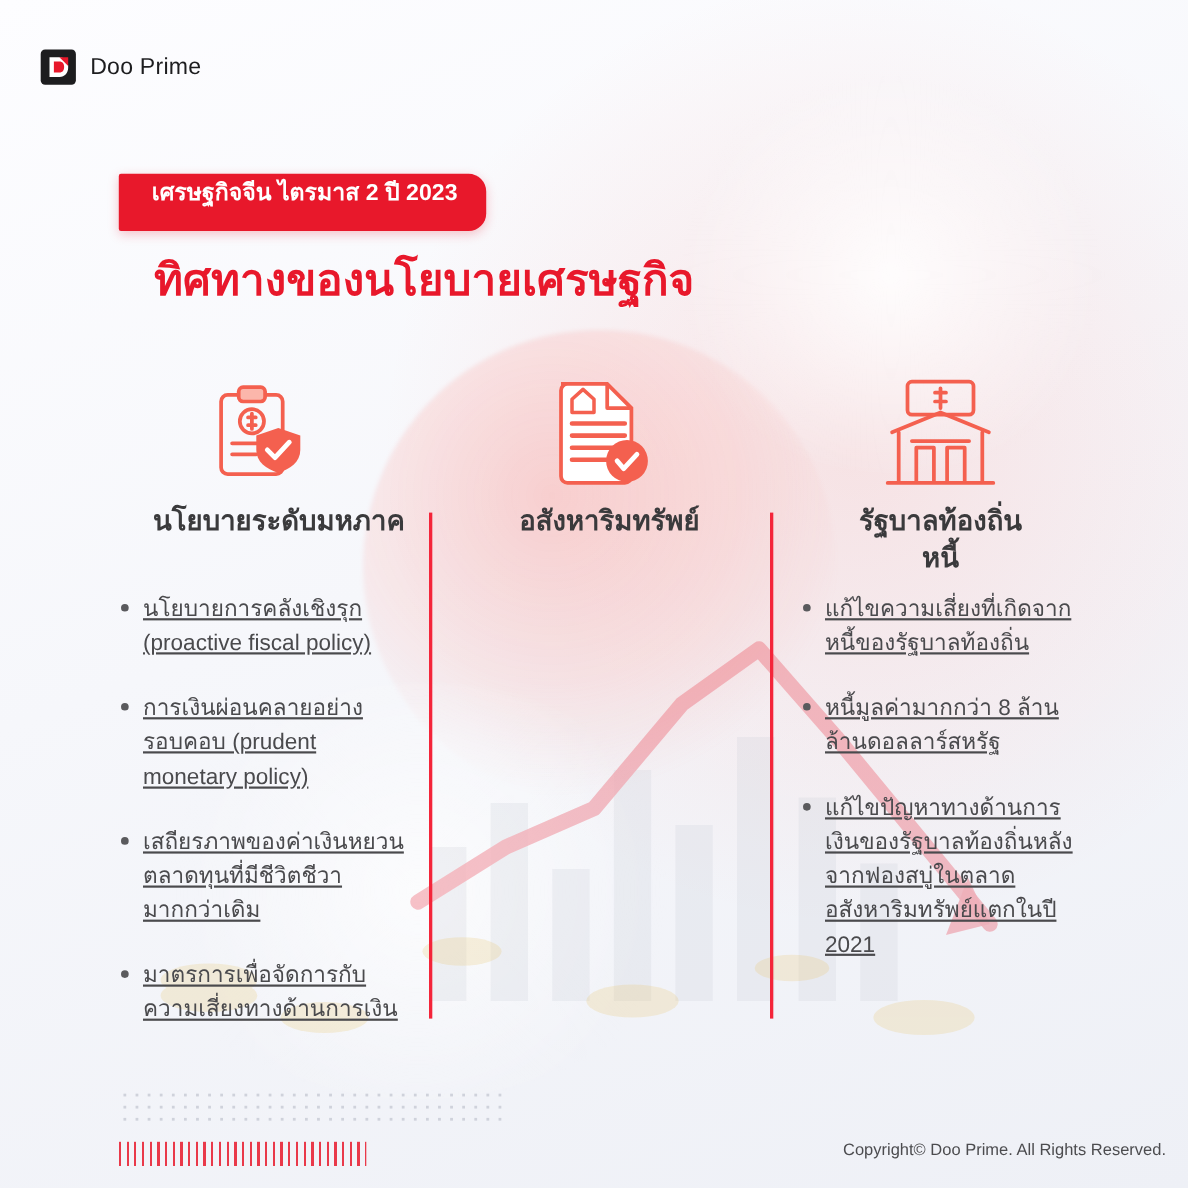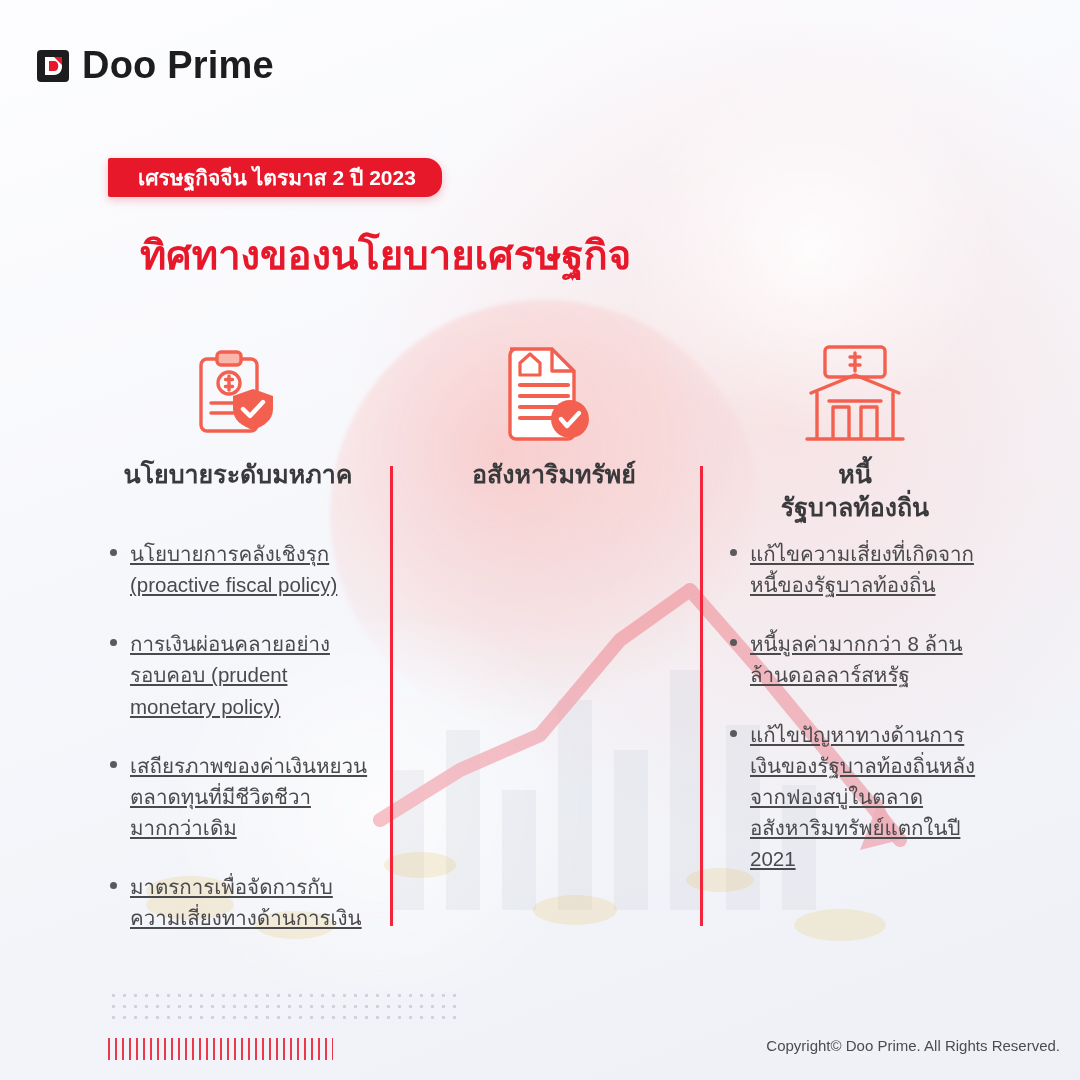--- a/index.html
+++ b/index.html
@@ -64,34 +64,33 @@
     left: 36px; top: 44px;
     display: flex;
     align-items: center;
     gap: 12px;
   }
   .logo-mark {
     width: 34px; height: 34px;
     display: block;
   }
   .logo-text {
-    font-size: 38px;
-    font-weight: bold;
+    font-size: 21px;
+    font-weight: normal;
     letter-spacing: 0.2px;
     color: #1d1d1f;
   }
 
   
   .tag {
     position: absolute;
     left: 108px; top: 158px;
-    height: 39px;
+    height: 52px;
     padding: 0 26px 0 30px;
     display: flex;
-    align-items: center;
     background: #e8182b;
     color: #ffffff;
     font-size: 21px;
     font-weight: bold;
     border-radius: 2px 16px 16px 2px;
     box-shadow: 0 3px 10px rgba(232,24,43,0.25);
     white-space: nowrap;
   }
 
   
@@ -137,21 +136,21 @@
 
   .col-title {
     margin-top: 4px;
     text-align: center;
     font-size: 25px;
     font-weight: bold;
     color: #3a3a3c;
     line-height: 1.3;
     min-height: 70px;
   }
-  .col:nth-child(1) .col-title { text-align: center; padding-left: 6px; }
+  .col:nth-child(1) .col-title { text-align: right; padding-left: 6px; }
   .col:nth-child(2) .col-title { text-align: center; padding-left: 18px; }
   .col:nth-child(3) .col-title { text-align: center; }
 
   .bullets {
     margin-top: 10px;
     padding-left: 4px;
     list-style: none;
   }
   .bullets li {
     position: relative;
@@ -298,22 +297,22 @@
             <path d="M56 12v18M51 16h10M51 24h10"></path>
             <path d="M12 52L56 34l44 18"></path>
             <path d="M18 52v44M94 52v44"></path>
             <path d="M8 98h96"></path>
             <path d="M34 96V66h16v30M62 96V66h16v30"></path>
             <path d="M30 60h52"></path>
           </g>
         </svg>
       </div>
       <div class="col-title">
+        <div>รัฐบาลท้องถิ่น</div>
         <div>หนี้</div>
-        <div>รัฐบาลท้องถิ่น</div>
       </div>
       <ul class="bullets">
         <li>แก้ไขความเสี่ยงที่เกิดจากหนี้ของรัฐบาลท้องถิ่น</li>
         <li>หนี้มูลค่ามากกว่า 8 ล้านล้านดอลลาร์สหรัฐ</li>
         <li>แก้ไขปัญหาทางด้านการเงินของรัฐบาลท้องถิ่นหลังจากฟองสบู่ในตลาดอสังหาริมทรัพย์แตกในปี 2021</li>
       </ul>
     </div>
   </div>
 
   <div class="dot-grid"></div>

